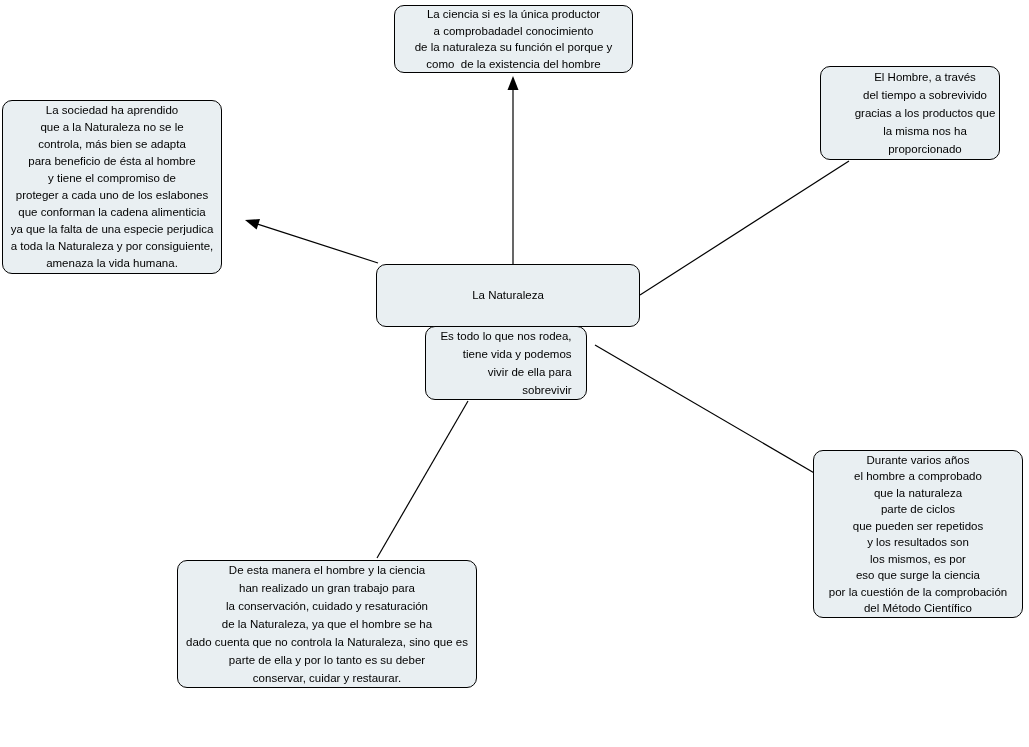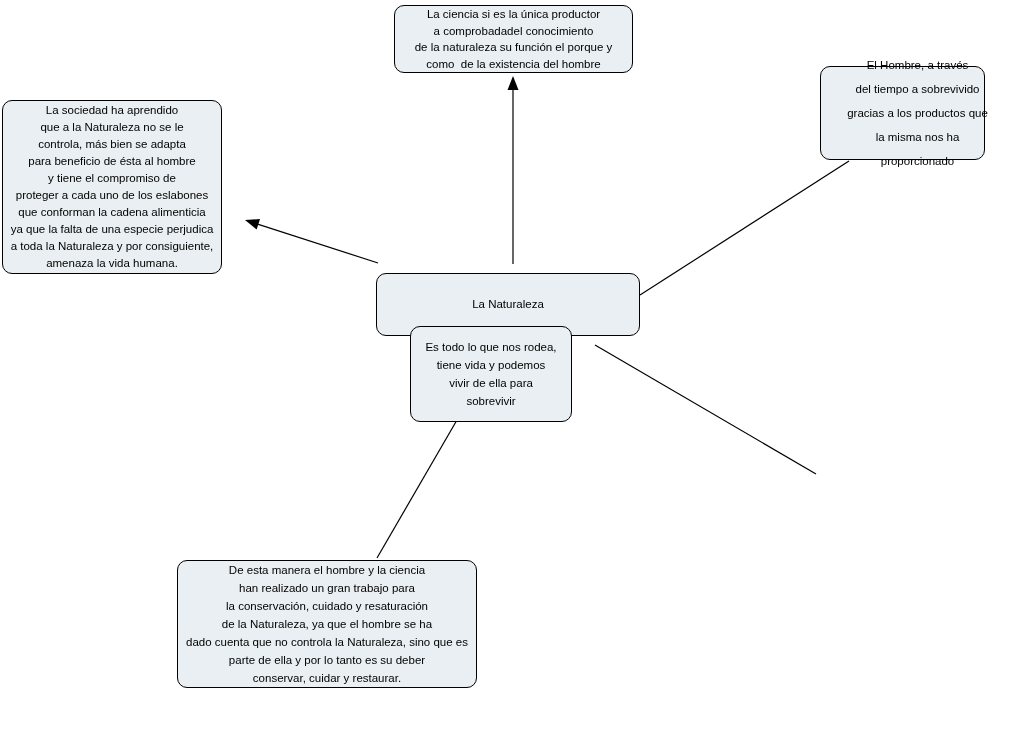--- a/index.html
+++ b/index.html
@@ -20,24 +20,24 @@
     border:1px solid var(--node-border,#000);
     border-radius:10px;
     display:flex;align-items:center;justify-content:center;
     text-align:center;
     white-space:pre;
     font-size:11.5px;
     line-height:17px;
     color:#000;
   }
   #n-ciencia   {left:394px;top:5px;  width:239px;height:68px; line-height:16.5px;}
-  #n-hombre    {left:820px;top:66px; width:165px;height:94px; line-height:24px;padding-left:30px;}
+  #n-hombre    {left:820px;top:66px; width:180px;height:94px; line-height:18px;padding-left:30px;}
   #n-sociedad  {left:2px;  top:100px; width:220px;height:174px;line-height:17px;}
-  #n-naturaleza{left:376px;top:273px;width:264px;height:63px;text-align:right;}
-  #n-estodo    {left:410px;top:326px;width:162px;height:96px; line-height:18px;}
+  #n-naturaleza{left:376px;top:264px;width:264px;height:63px;text-align:right;}
+  #n-estodo    {left:425px;top:326px;width:162px;height:74px; line-height:18px;text-align:right;}
   #n-durante   {left:813px;top:450px;width:210px;height:168px;line-height:16.5px;}
   #n-deesta    {left:177px;top:560px;width:300px;height:128px;line-height:18px;}
   #n-nombre    {left:704px;top:754px;width:194px;height:26px; border-radius:9px;}
 </style>
 </head>
 <body>
 
 <div class="canvas">
   <svg id="edge-layer" viewBox="0 0 1029 747">
       <polygon points="513,76 518.5,90 507.5,90" fill="#000000"></polygon>
@@ -66,20 +66,30 @@
 y tiene el compromiso de
 proteger a cada uno de los eslabones
 que conforman la cadena alimenticia
 ya que la falta de una especie perjudica
 a toda la Naturaleza y por consiguiente,
 amenaza la vida humana.</div>
   <div class="node" id="n-estodo">Es todo lo que nos rodea,
 tiene vida y podemos
 vivir de ella para
 sobrevivir</div>
+  <div class="node" id="n-durante">Durante varios años
+el hombre a comprobado
+que la naturaleza
+parte de ciclos
+que pueden ser repetidos
+y los resultados son
+los mismos, es por
+eso que surge la ciencia
+por la cuestión de la comprobación
+del Método Científico</div>
   <div class="node" id="n-deesta">De esta manera el hombre y la ciencia
 han realizado un gran trabajo para
 la conservación, cuidado y resaturación
 de la Naturaleza, ya que el hombre se ha
 dado cuenta que no controla la Naturaleza, sino que es
 parte de ella y por lo tanto es su deber
 conservar, cuidar y restaurar.</div>
   <div class="node" id="n-nombre">LETICIA   ENRÍQUEZ   AGUILAR</div>
 </div>
 

